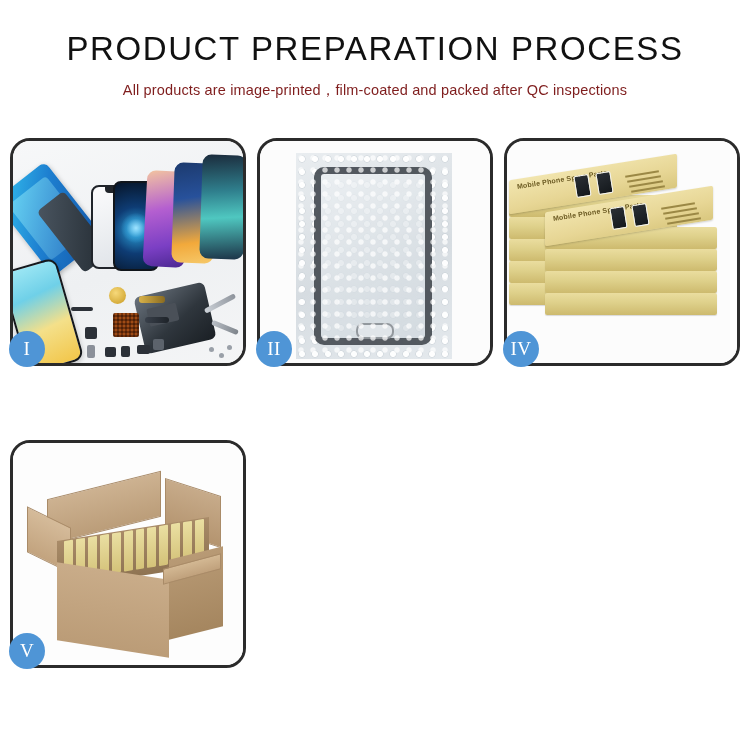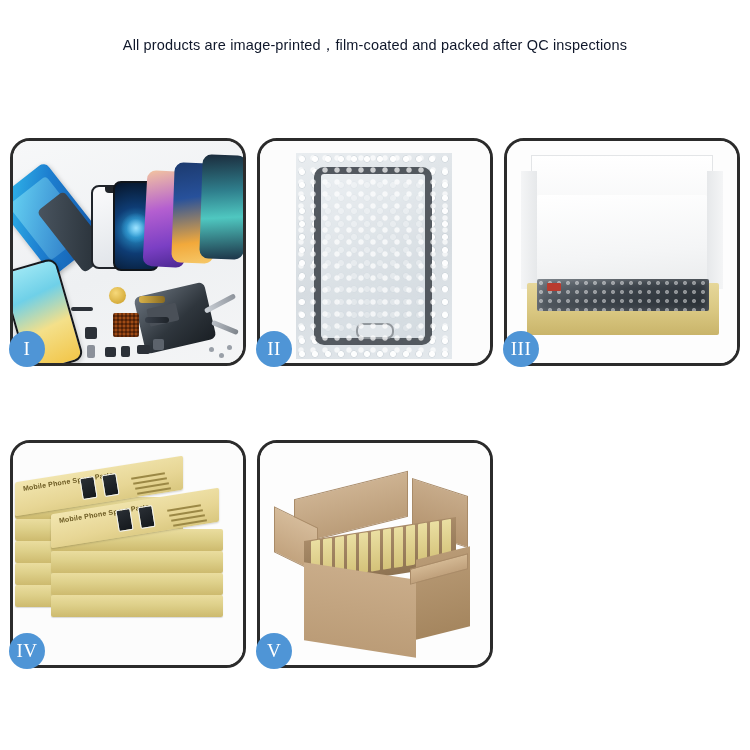--- a/index.html
+++ b/index.html
@@ -18,22 +18,22 @@
     font-weight: 400;
     letter-spacing: 1.6px;
     color: #111;
     line-height: 1.15;
     white-space: nowrap;
   }
   .subtitle {
     font-size: 14.5px;
     font-weight: 400;
     letter-spacing: 0.15px;
-    color: #0f172a;
-    margin-top: 6px;
+    color: #7f1d1d;
+    margin-top: 13px;
     white-space: nowrap;
   }
 
   
   .grid {
     position: absolute;
     top: 138px; left: 10px;
     width: 730px; height: 540px;
     display: grid;
     grid-template-columns: repeat(3, 236px);
@@ -344,20 +344,21 @@
     background: linear-gradient(120deg, rgba(255,255,255,.9), rgba(235,240,243,.35));
     transform: skew(34deg,-12deg);
   }
 </style>
 </head>
 <body>
 
 <div class="page">
 
   <div class="header">
+    <div class="title">PRODUCT PREPARATION PROCESS</div>
     <div class="subtitle">All products are image-printed，film-coated and packed after QC inspections</div>
   </div>
 
   <div class="grid">
 
     <div class="panel">
       <div class="panel-inner p1">
         <div class="ph blue-pack"></div>
         <div class="ph dark-strip"></div>
         <div class="ph glass"></div>
@@ -390,32 +391,20 @@
     <div class="panel">
       <div class="panel-inner p2">
         <div class="bubble-sheet">
           <div class="screen-in-wrap"></div>
           <div class="bubble-overlay"></div>
         </div>
       </div>
       <div class="badge">II</div>
     </div>
 
-    <div class="panel">
-      <div class="panel-inner p3">
-        <div class="lid-back"></div>
-        <div class="box3-flapL"></div>
-        <div class="box3-flapR"></div>
-        <div class="foam"></div>
-        <div class="box3-body"></div>
-        <div class="box3-inner"></div>
-        <div class="box3-tab"></div>
-      </div>
-      <div class="badge">III</div>
-    </div>
 
     <div class="panel">
       <div class="panel-inner p4">
         <div class="stack">
           <div class="slab" style="left:0px;  top:28px;  width:168px;"></div>
           <div class="slab" style="left:0px;  top:50px;  width:168px;"></div>
           <div class="slab" style="left:0px;  top:72px;  width:168px;"></div>
           <div class="slab" style="left:0px;  top:94px;  width:168px;"></div>
           <div class="slab" style="left:0px;  top:116px; width:168px;"></div>
           <div class="slab" style="left:36px; top:60px;  width:172px;"></div>

